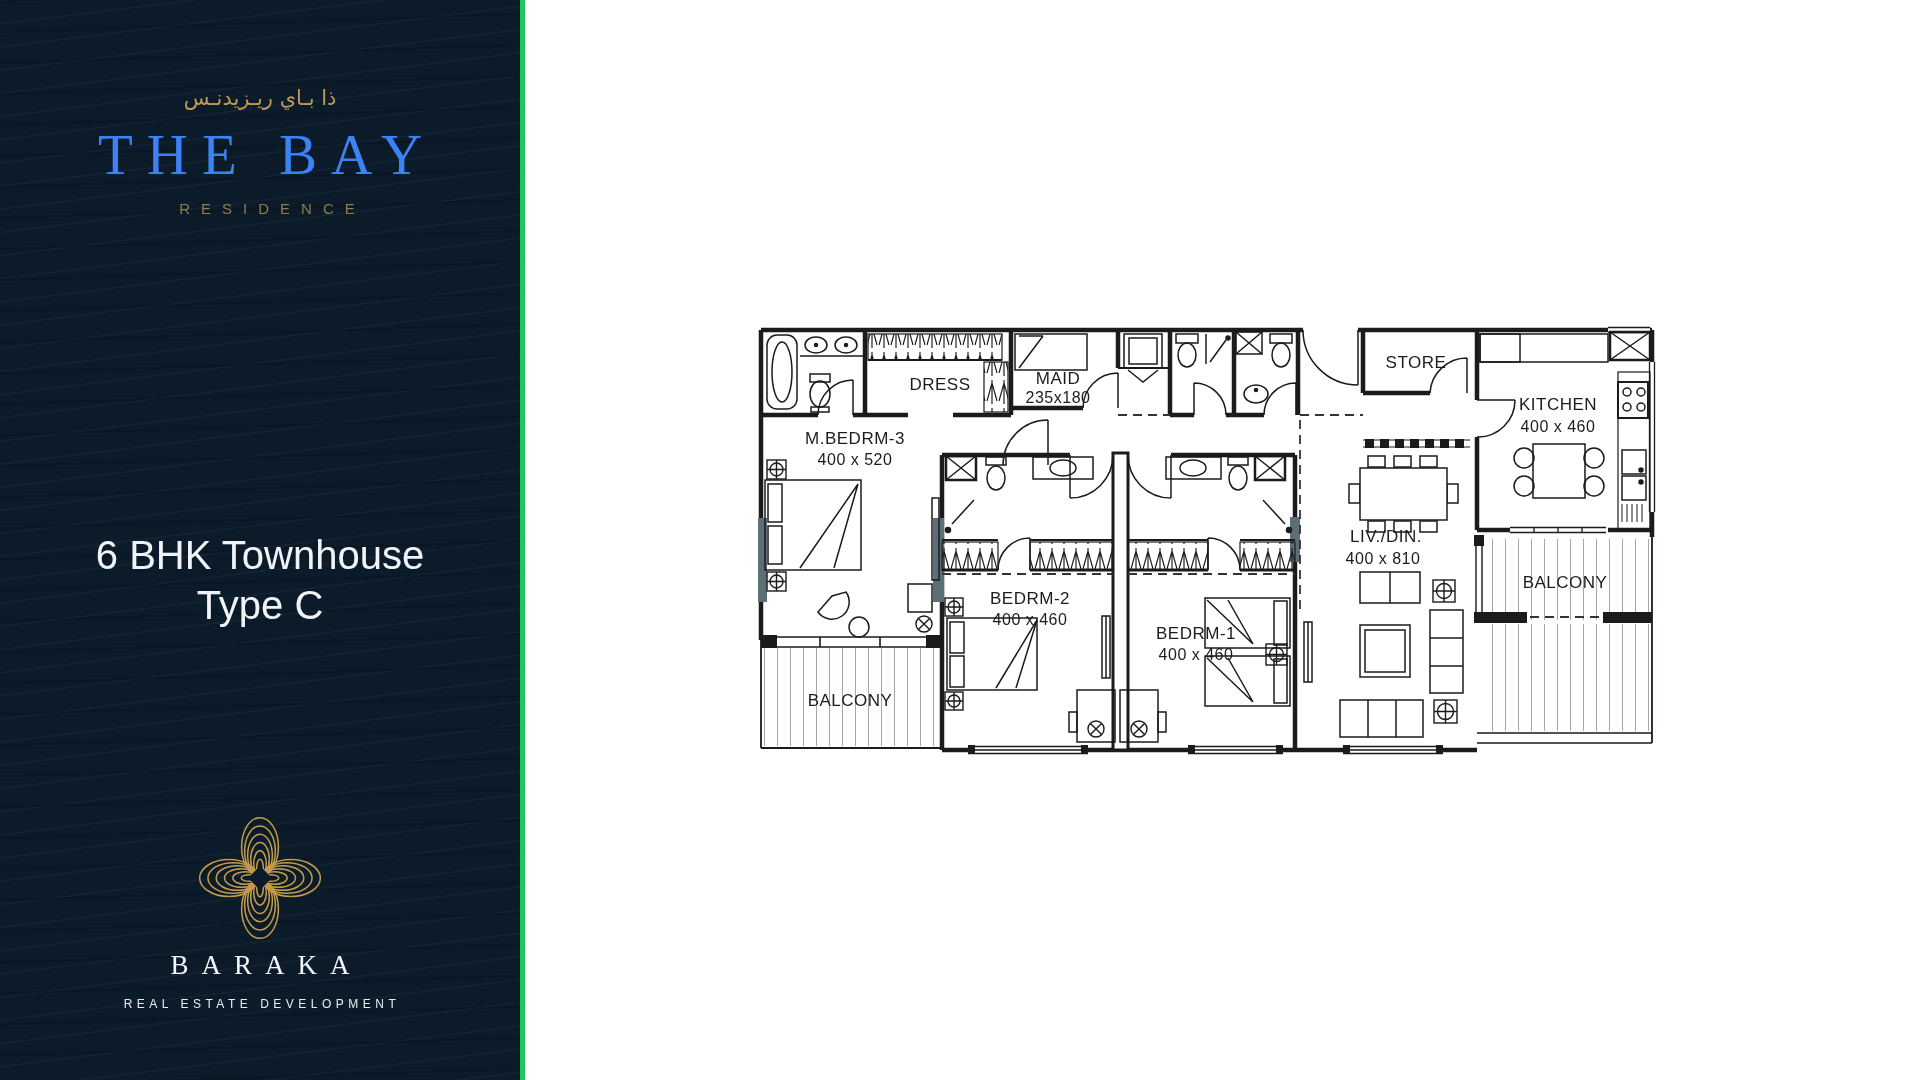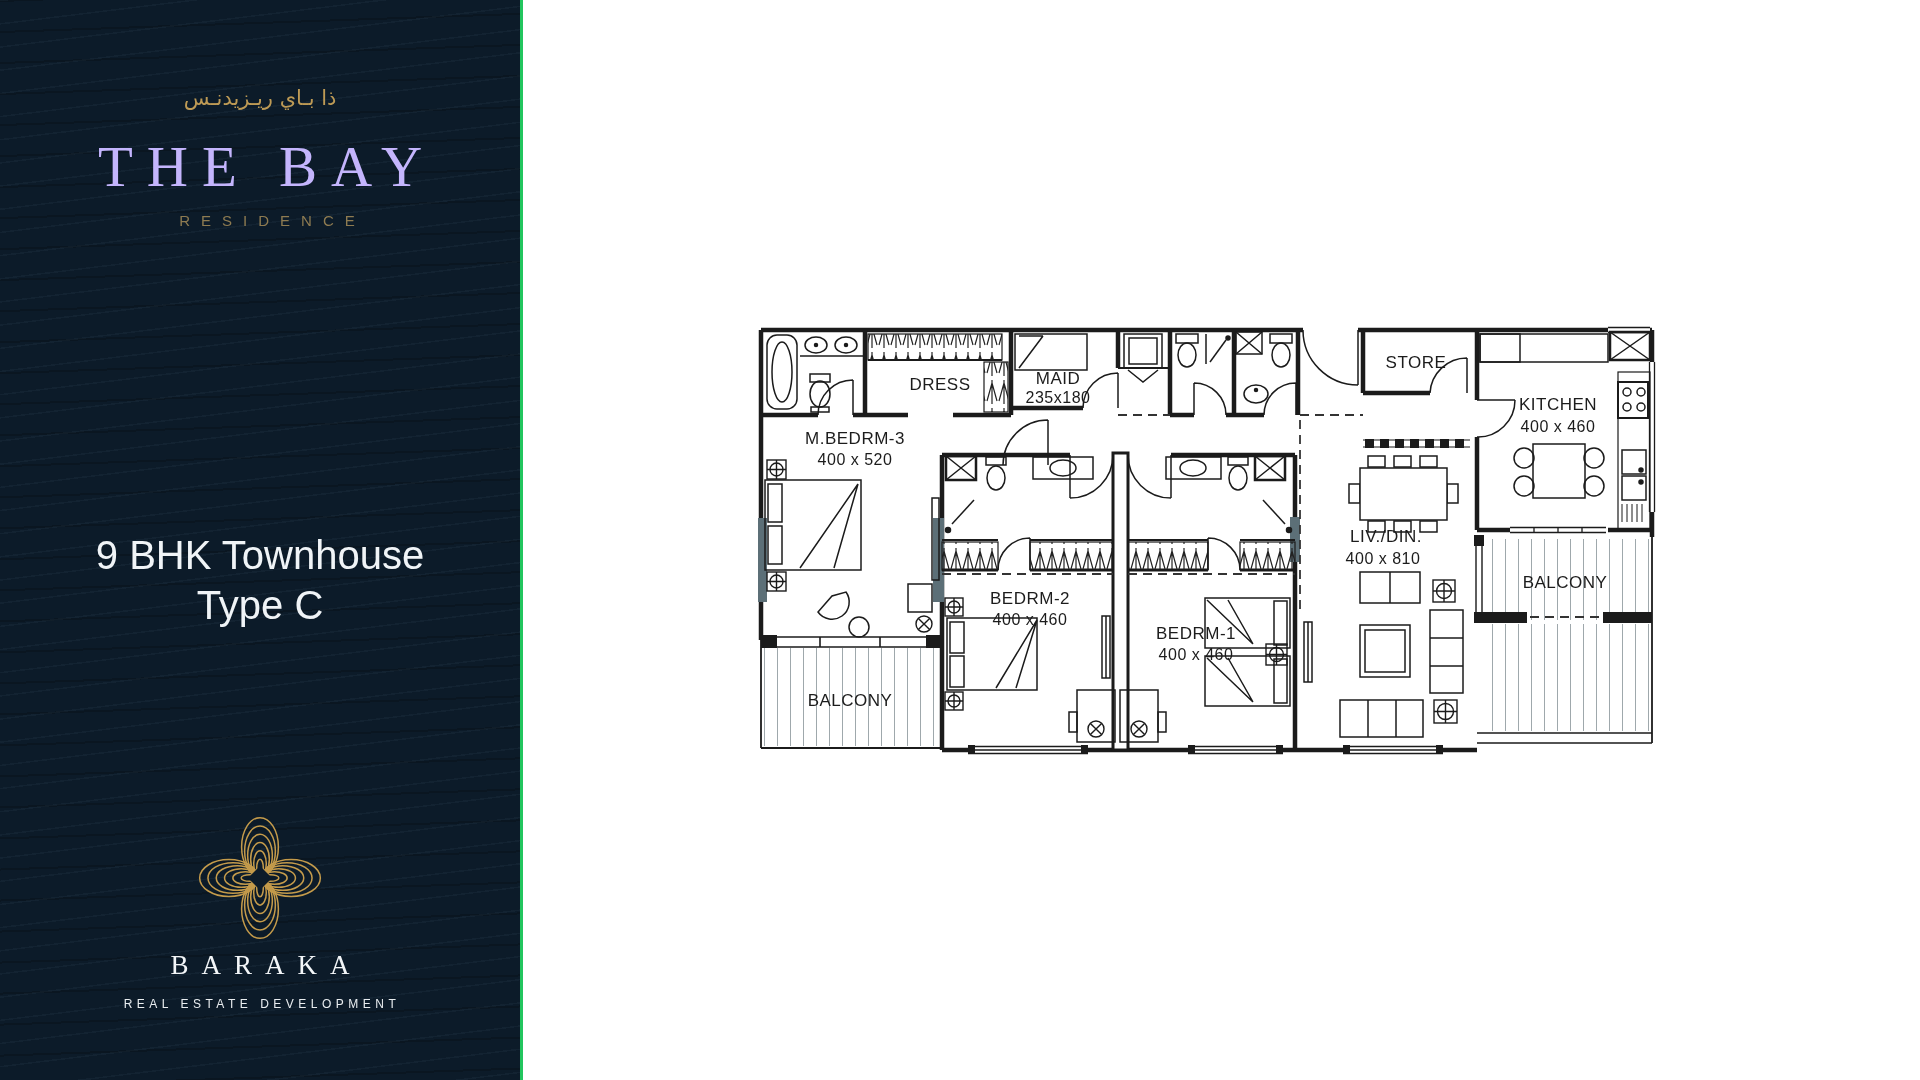--- a/index.html
+++ b/index.html
@@ -1,30 +1,30 @@
 <!DOCTYPE html>
 <html><head>
 <meta charset="utf-8">
 <style>
   html,body{margin:0;padding:0}
   body{width:1920px;height:1080px;overflow:hidden;background:#ffffff;
        font-family:"Liberation Sans",sans-serif;position:relative}
 
   
   .sidebar{position:absolute;left:0;top:0;width:520px;height:1080px;
-           background:#0C1B29;border-right:3px solid #22c55e}
+           background:#0C1B29;border-right:5px solid #22c55e}
   .sidebar::before{content:"";position:absolute;inset:0;
            background:
              repeating-linear-gradient(173deg, rgba(140,180,210,0.05) 0 1.5px, transparent 1.5px 23px),
              repeating-linear-gradient(178deg, rgba(0,0,0,0.20) 0 2px, transparent 2px 31px);
            pointer-events:none}
   .brand{position:absolute;top:86px;left:0;width:100%;text-align:center}
   .brand-ar{color:#BD9A55;font-size:21px;letter-spacing:2px;
             font-family:"DejaVu Sans",sans-serif}
-  .brand-name{margin-top:24px;color:#c4b5fd;font-family:"Liberation Serif",serif;
+  .brand-name{margin-top:12px;color:#3b82f6;font-family:"Liberation Serif",serif;
               font-size:57px;letter-spacing:14px;padding-left:14px;font-weight:400}
   .brand-sub{margin-top:13px;color:#8E7B51;font-size:15px;letter-spacing:11px;padding-left:25px}
   .unit-title{position:absolute;top:530px;left:0;width:100%;text-align:center;
               color:#F0F4F7;font-size:40px;line-height:1.25;font-weight:400}
   .developer{position:absolute;top:812px;left:0;width:100%;text-align:center}
   .dev-name{margin-top:6px;color:#F3F6F8;font-family:"Liberation Serif",serif;
             font-size:27px;letter-spacing:13px;padding-left:13px}
   .dev-sub{margin-top:16px;color:#E9EDF0;font-size:12px;letter-spacing:4.5px;padding-left:4px}
 
   
@@ -39,21 +39,21 @@
 <body>
 
 <div class="sidebar">
   <div class="brand">
     <div class="brand-ar">ذا بـاي ريـزيدنـس</div>
     <div class="brand-name">THE BAY</div>
     <div class="brand-sub">RESIDENCE</div>
   </div>
 
   <div class="unit-title">
-    <div>9 BHK Townhouse</div>
+    <div>6 BHK Townhouse</div>
     <div>Type C</div>
   </div>
 
   <div class="developer">
     <svg width="140" height="132" viewBox="-70 -70 140 140" style="margin:0 auto;display:block">
       <g fill="none" stroke="#C49B4B" stroke-width="1.6">
         <g>
           <ellipse cx="0" cy="-11" rx="3.5" ry="9"></ellipse>
             <ellipse cx="0" cy="-15.4" rx="6.7" ry="13.4"></ellipse>
           <ellipse cx="0" cy="-19.8" rx="9.9" ry="17.8"></ellipse>

